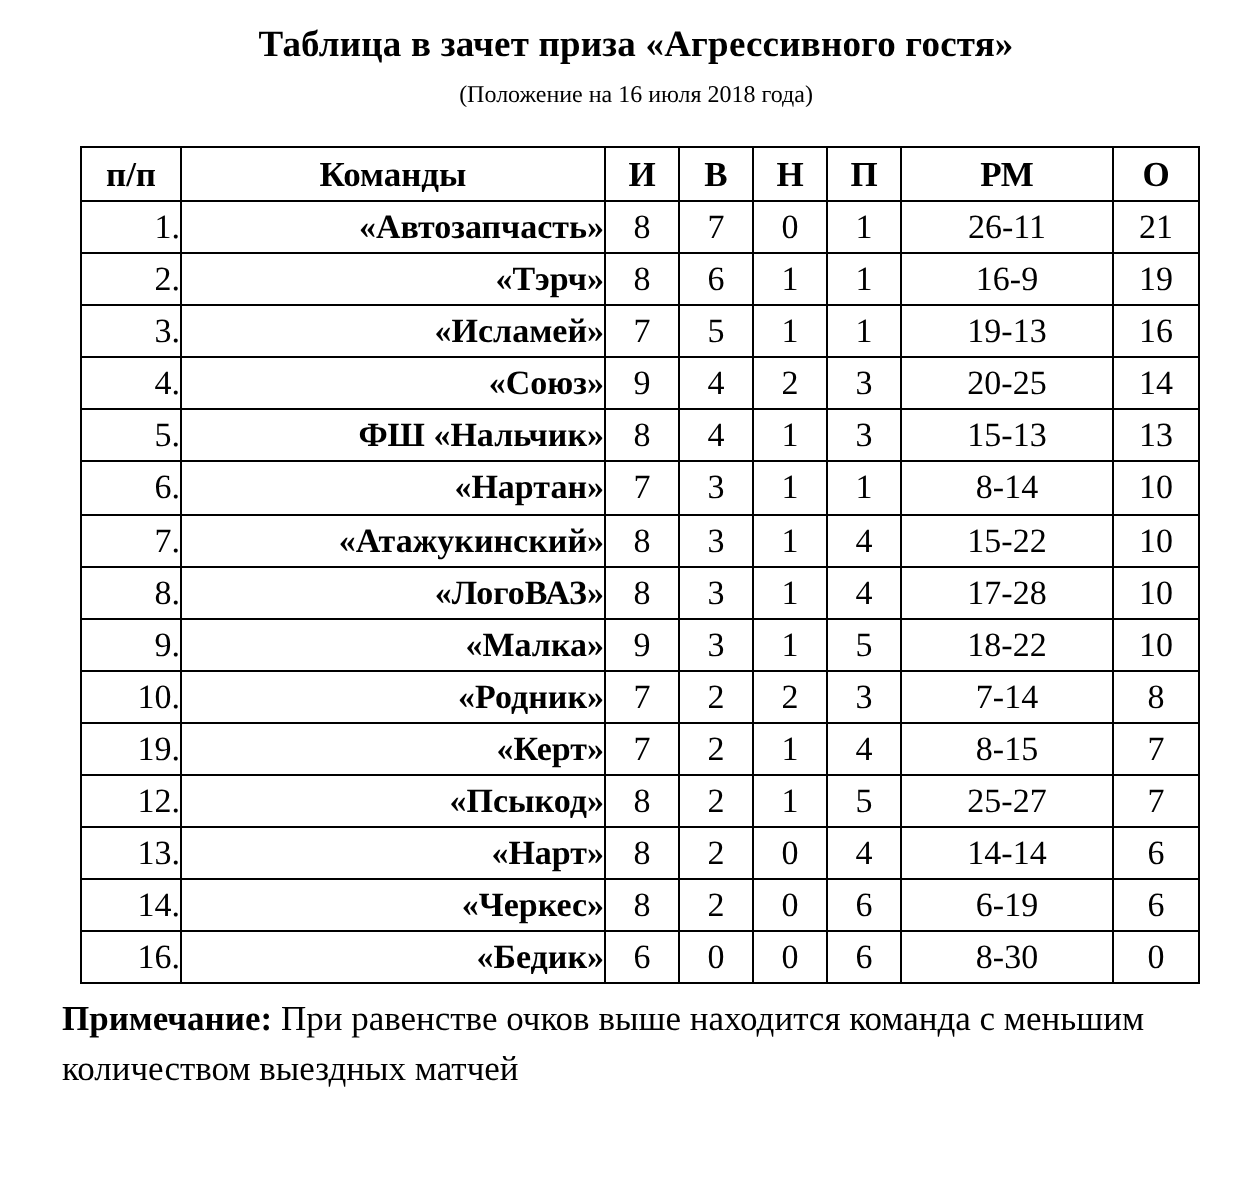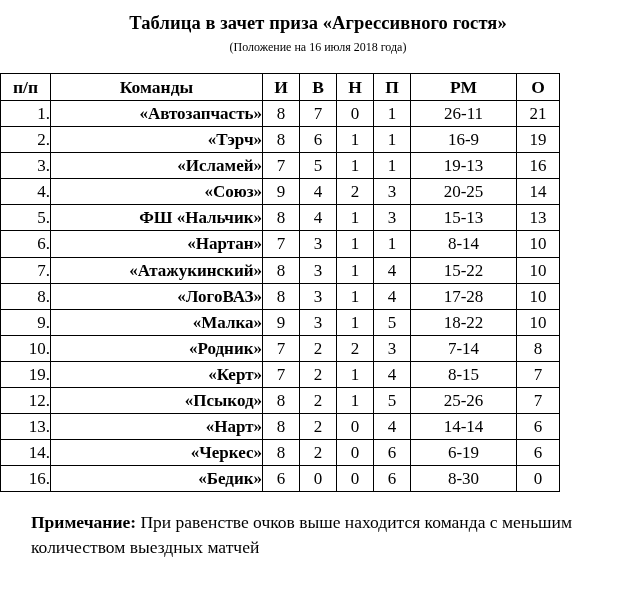--- a/index.html
+++ b/index.html
@@ -40,20 +40,21 @@
     font-size: 12px;
     font-weight: normal;
     line-height: 24px;
     white-space: nowrap;
   }
 
   
   .table-wrap {
     margin-top: 14px;
     padding-right: 34px;
+    margin-left: 40px;
   }
   table.standings {
     border-collapse: collapse;
     width: 559px;
     table-layout: fixed;
     font-size: 17px;
   }
   table.standings th,
   table.standings td {
     border: 1px solid #000000;
@@ -100,21 +101,21 @@
   .head-team {
     text-align: center;
     padding-left: 10px;
   }
   .head-num {
     text-align: center;
   }
 
   
   .footnote {
-    margin-top: 18px;
+    margin-top: 5px;
     padding-left: 31px;
     padding-right: 30px;
     font-size: 17.5px;
     line-height: 25px;
   }
   .footnote .fn-label {
     font-weight: bold;
   }
   .footnote .fn-text {
     font-weight: normal;
@@ -265,21 +266,21 @@
             <td class="cell-num">8-15</td>
             <td class="cell-num">7</td>
           </tr>
           <tr>
             <td class="cell-rank">12.</td>
             <td class="cell-team">«Псыкод»</td>
             <td class="cell-num">8</td>
             <td class="cell-num">2</td>
             <td class="cell-num">1</td>
             <td class="cell-num">5</td>
-            <td class="cell-num">25-26</td>
+            <td class="cell-num">25-27</td>
             <td class="cell-num">7</td>
           </tr>
           <tr>
             <td class="cell-rank">13.</td>
             <td class="cell-team">«Нарт»</td>
             <td class="cell-num">8</td>
             <td class="cell-num">2</td>
             <td class="cell-num">0</td>
             <td class="cell-num">4</td>
             <td class="cell-num">14-14</td>

